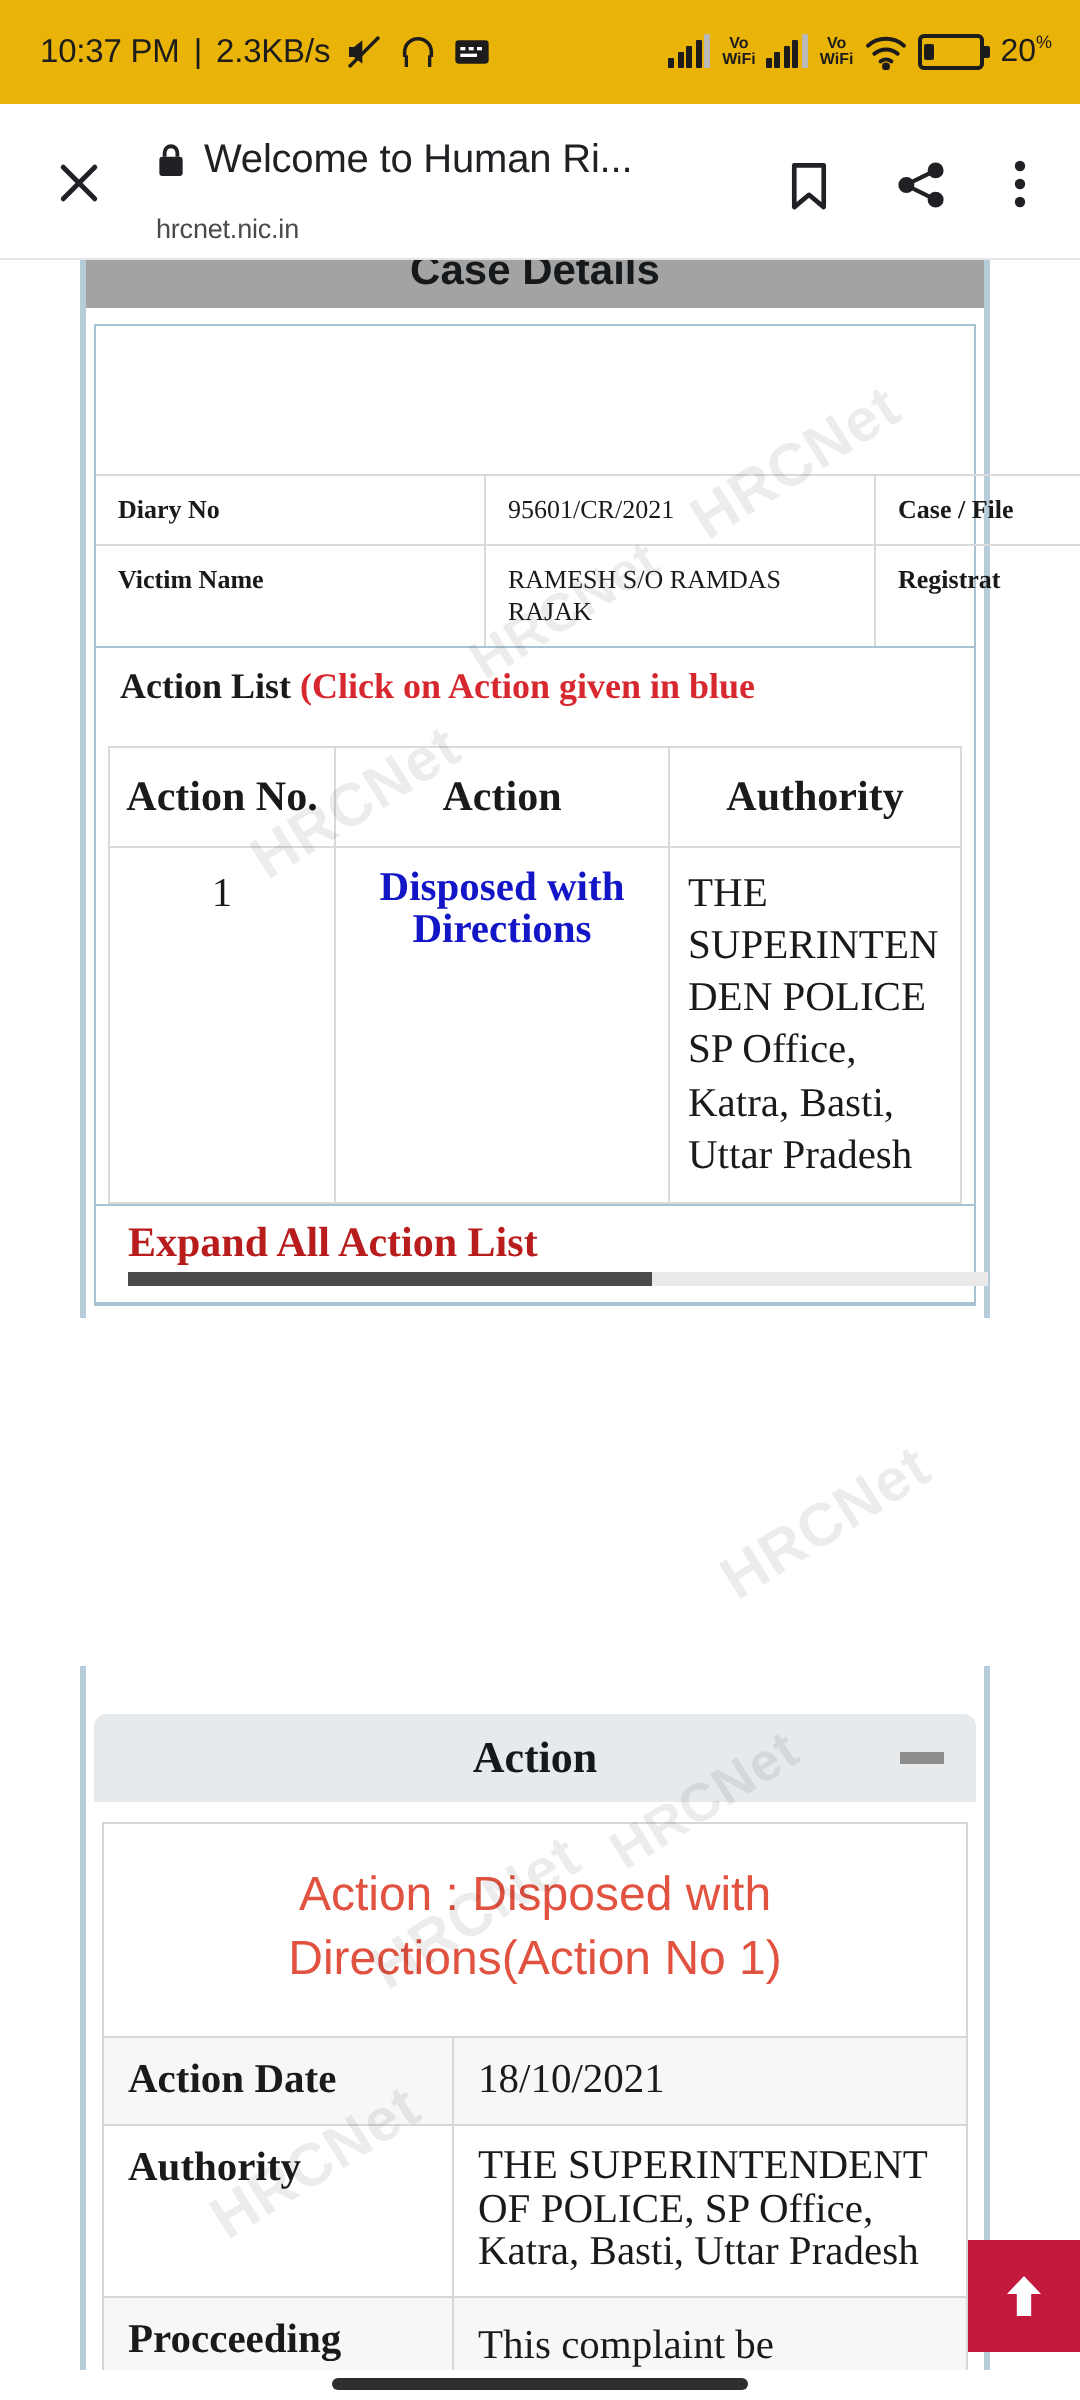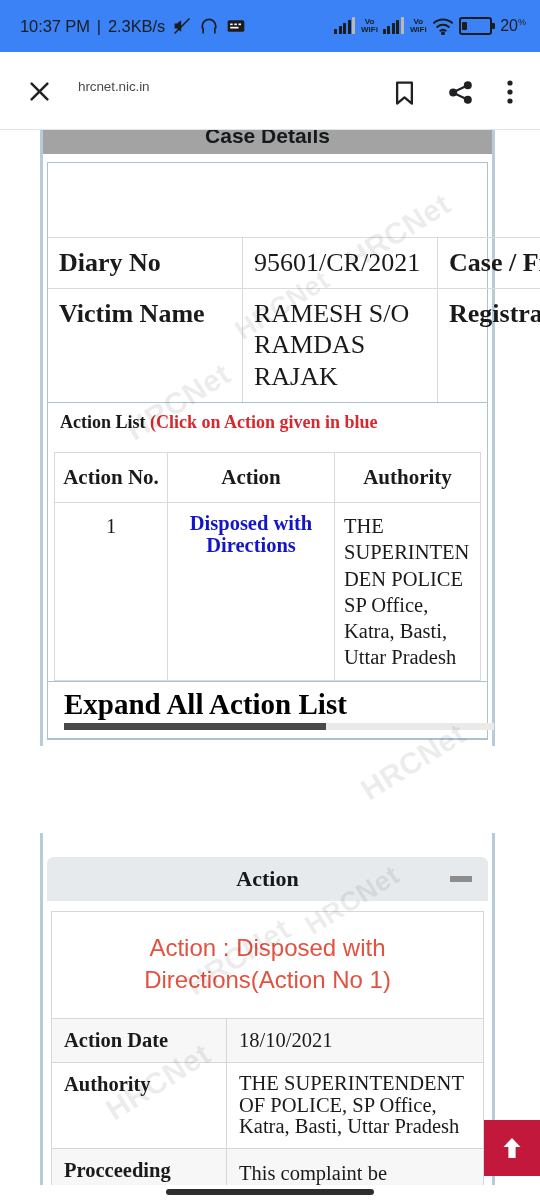--- a/index.html
+++ b/index.html
@@ -6,21 +6,21 @@
   body{
     width:540px;height:1200px;overflow:hidden;position:relative;
     background:#ffffff;
     font-family:"Liberation Sans",sans-serif;
     -webkit-font-smoothing:antialiased;
   }
 
   
   #statusbar{
     position:absolute;left:0;top:0;width:540px;height:52px;
-    background:#3b82f6;
+    background:#eab308;
   }
   #status-left{
     position:absolute;left:20px;top:0;height:52px;
     display:flex;align-items:center;gap:7px;
     font-size:16.5px;color:#1c1c1c;letter-spacing:-0.1px;
     white-space:nowrap;
   }
   #status-right{
     position:absolute;right:14px;top:0;height:52px;
     display:flex;align-items:center;gap:5px;
@@ -99,21 +99,21 @@
   }
   #case-body{padding:8px 4px 6px 4px;background:#fff;}
   #case-inner{
     border:1px solid #aac3d2;background:#fff;
   }
   #case-spacer{height:74px;}
   table.t{border-collapse:collapse;width:100%;table-layout:fixed;}
   table.t td{
     border-top:1px solid #dadada;border-right:1px solid #dadada;
     padding:9px 11px;font-family:"Liberation Serif",serif;
-    font-size:26px;color:#1a1a1a;vertical-align:top;line-height:1.22;
+    font-size:13px;color:#1a1a1a;vertical-align:top;line-height:1.22;
     word-wrap:break-word;
   }
   td.lbl{font-weight:700;white-space:nowrap;}
   td.nowrapcell{white-space:nowrap;overflow:hidden;}
   .c-lbl{width:172px;}
   .c-val{width:172px;}
   .c-lbl2{width:180px;}
 
   #actionlist-title{
     border-top:1px solid #aac3d2;
@@ -136,22 +136,22 @@
     vertical-align:top;line-height:1.28;word-wrap:break-word;
   }
   .al-no{width:96px;text-align:center;}
   .al-act{width:150px;text-align:center;}
   .al-link{
     color:#1316c6;font-weight:700;line-height:1.06;display:inline-block;
   }
   #expand-all{
     border-top:1px solid #aac3d2;background:#fff;
     padding:6px 0 0 16px;
-    font-family:"Liberation Serif",serif;font-size:29px;font-weight:700;
-    color:#000000;white-space:nowrap;
+    font-family:"Liberation Serif",serif;font-size:21px;font-weight:700;
+    color:#b91c1c;white-space:nowrap;
   }
   #hscroll{
     height:7px;background:#eceae8;margin:2px 0 0 16px;width:430px;
     position:relative;
   }
   #hscroll b{
     position:absolute;left:0;top:0;height:7px;width:262px;
     background:#4a4a4a;display:block;
   }
   #panel-case-bottom{height:8px;background:#fff;border-bottom:1px solid #aac3d2;}
@@ -279,20 +279,29 @@
 </div>
 
 <div id="browserbar">
   <div id="btn-close">
     <svg width="27" height="27" viewBox="0 0 24 24" stroke="#202124" stroke-width="2.2" stroke-linecap="round">
       <line x1="5" y1="5" x2="19" y2="19"></line>
         <line x1="19" y1="5" x2="5" y2="19"></line>
     </svg>
   </div>
   <div id="urlblock">
+    <div id="title-row">
+      <span style="display:inline-block;width:15px;height:18px;">
+        <svg width="15" height="18" viewBox="0 0 14 17">
+          <path d="M4 7 V5 a3 3 0 0 1 6 0 v2" fill="none" stroke="#202124" stroke-width="1.8"></path>
+          <rect x="1.5" y="7" width="11" height="9" rx="1.4" fill="#202124"></rect>
+        </svg>
+      </span>
+      <span id="page-title">Welcome to Human Ri...</span>
+    </div>
     <div id="page-url">hrcnet.nic.in</div>
   </div>
   <div id="bar-icons">
     <div class="baricon">
       <svg width="25" height="27" viewBox="0 0 20 22" fill="none" stroke="#202124" stroke-width="1.9" stroke-linejoin="round">
         <path d="M4 3 h12 v17 l-6 -5 l-6 5 z"></path>
       </svg>
     </div>
     <div class="baricon">
       <svg width="27" height="27" viewBox="0 0 24 24" fill="none" stroke="#202124" stroke-width="1.9">

